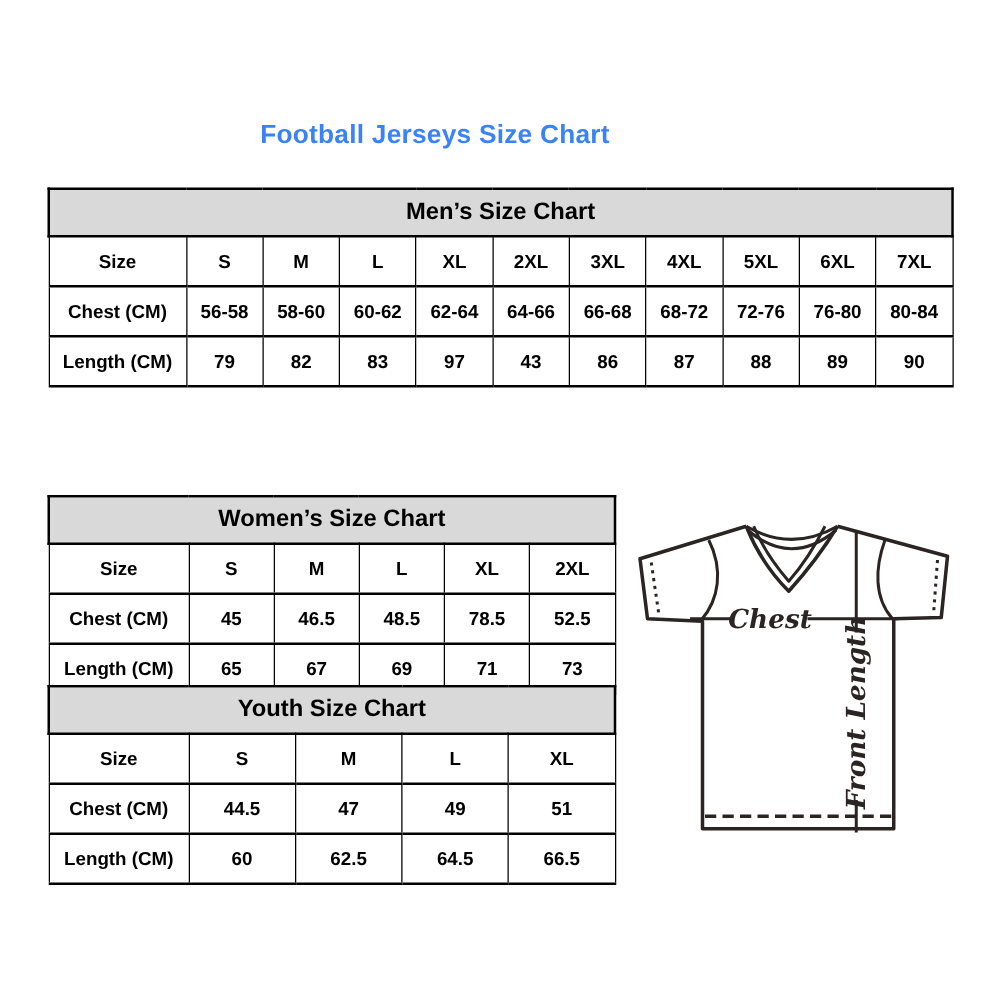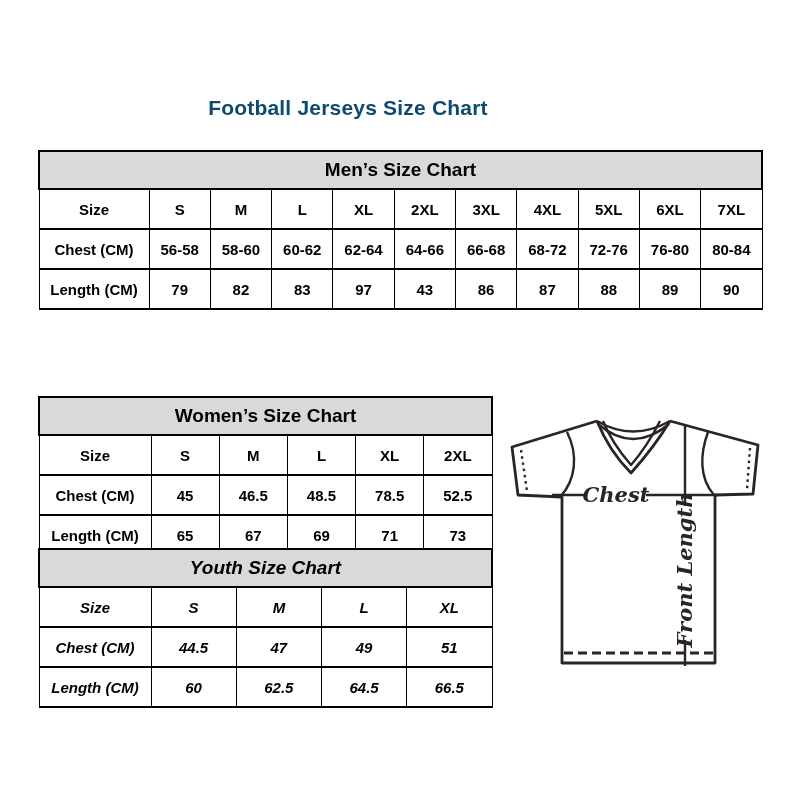--- a/index.html
+++ b/index.html
@@ -16,21 +16,21 @@
     overflow: hidden;
   }
   .page-title {
     position: absolute;
     top: 96px;
     left: 0;
     width: 696px;
     text-align: center;
     font-size: 21px;
     font-weight: bold;
-    color: #0c4a6e;
+    color: #3b82f6;
     letter-spacing: 0.2px;
   }
   table.size-table {
     position: absolute;
     border-collapse: collapse;
     table-layout: fixed;
     background: #ffffff;
   }
   .size-table th, .size-table td {
     border: solid #000000;
@@ -47,21 +47,21 @@
     white-space: nowrap;
   }
   .size-table th.tbl-title {
     background: #d9d9d9;
     height: 38px;
     font-size: 19px;
     border-width: 2px 2px;
   }
   .tbl-men   { left: 38px; top: 150px; width: 725px; }
   .tbl-women { left: 38px; top: 368px; width: 455px; margin-top: 28px; }
-  .tbl-youth { left: 38px; top: 548px; width: 455px; font-style: italic; }
+  .tbl-youth { left: 38px; top: 548px; width: 455px; }
   .tbl-men   col.label-col { width: 110px; }
   .tbl-women col.label-col { width: 112px; }
   .tbl-youth col.label-col { width: 112px; }
   .jersey-wrap {
     position: absolute;
     left: 500px;
     top: 400px;
     width: 300px;
     height: 300px;
   }

